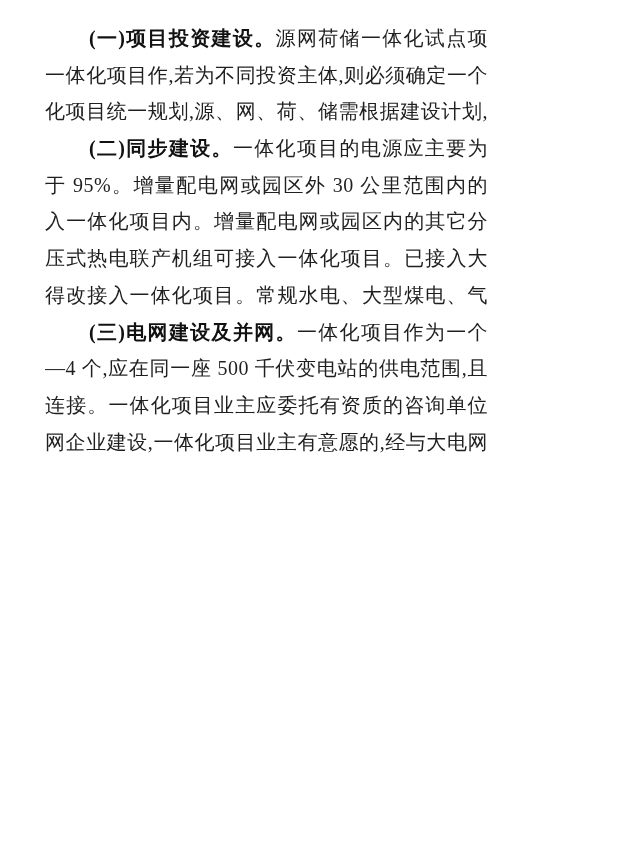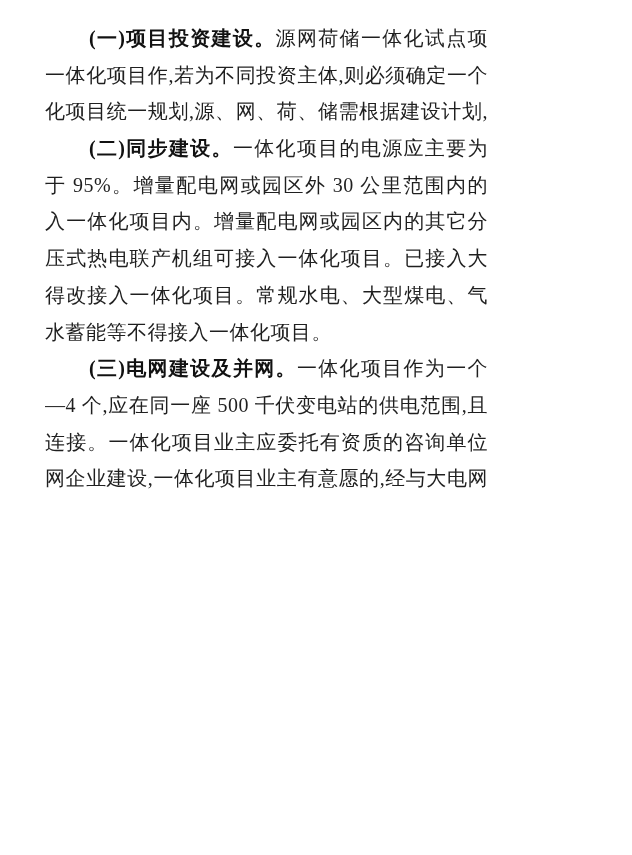--- a/index.html
+++ b/index.html
@@ -56,21 +56,20 @@
         <div class="line first"><span class="head">(一)项目投资建设。</span><span>源网荷储一体化试点项目(以下简</span></div>
         <div class="line">一体化项目作,若为不同投资主体,则必须确定一个独立的</div>
         <div class="line">化项目统一规划,源、网、荷、储需根据建设计划,同一批次</div>
       </div>
     <div class="paragraph">
         <div class="line first"><span class="head">(二)同步建设。</span><span>一体化项目的电源应主要为新能源,新</span></div>
         <div class="line">于 95%。增量配电网或园区外 30 公里范围内的新能源项目可接</div>
         <div class="line">入一体化项目内。增量配电网或园区内的其它分布式电源、背</div>
         <div class="line">压式热电联产机组可接入一体化项目。已接入大电网的电源不</div>
         <div class="line">得改接入一体化项目。常规水电、大型煤电、气电、核电、抽</div>
-        <div class="line">水蓄能等不得接入一体化项目。</div>
       </div>
     <div class="paragraph continues">
         <div class="line first"><span class="head">(三)电网建设及并网。</span><span>一体化项目作为一个整体接入大</span></div>
         <div class="line">—4 个,应在同一座 500 千伏变电站的供电范围,且不得跨网</div>
         <div class="line">连接。一体化项目业主应委托有资质的咨询单位编制接入系统</div>
         <div class="line">网企业建设,一体化项目业主有意愿的,经与大电网企业协商</div>
       </div>
   </div>
 </div>
 

